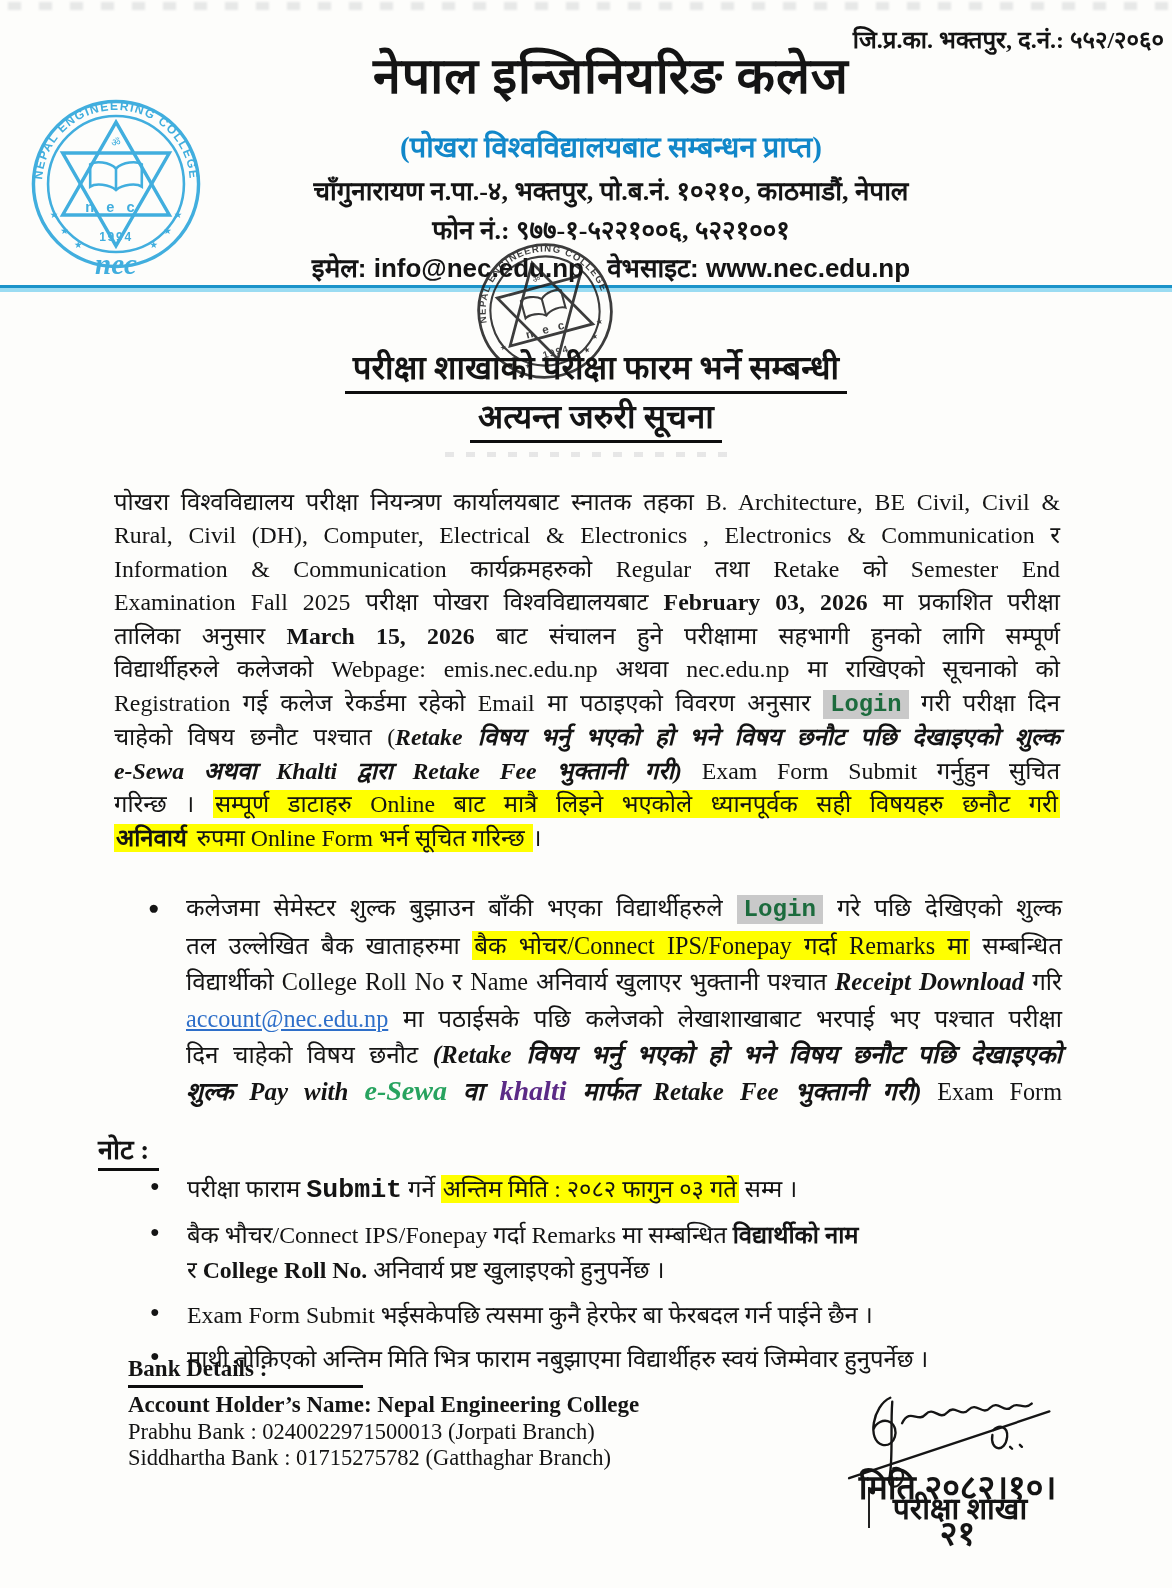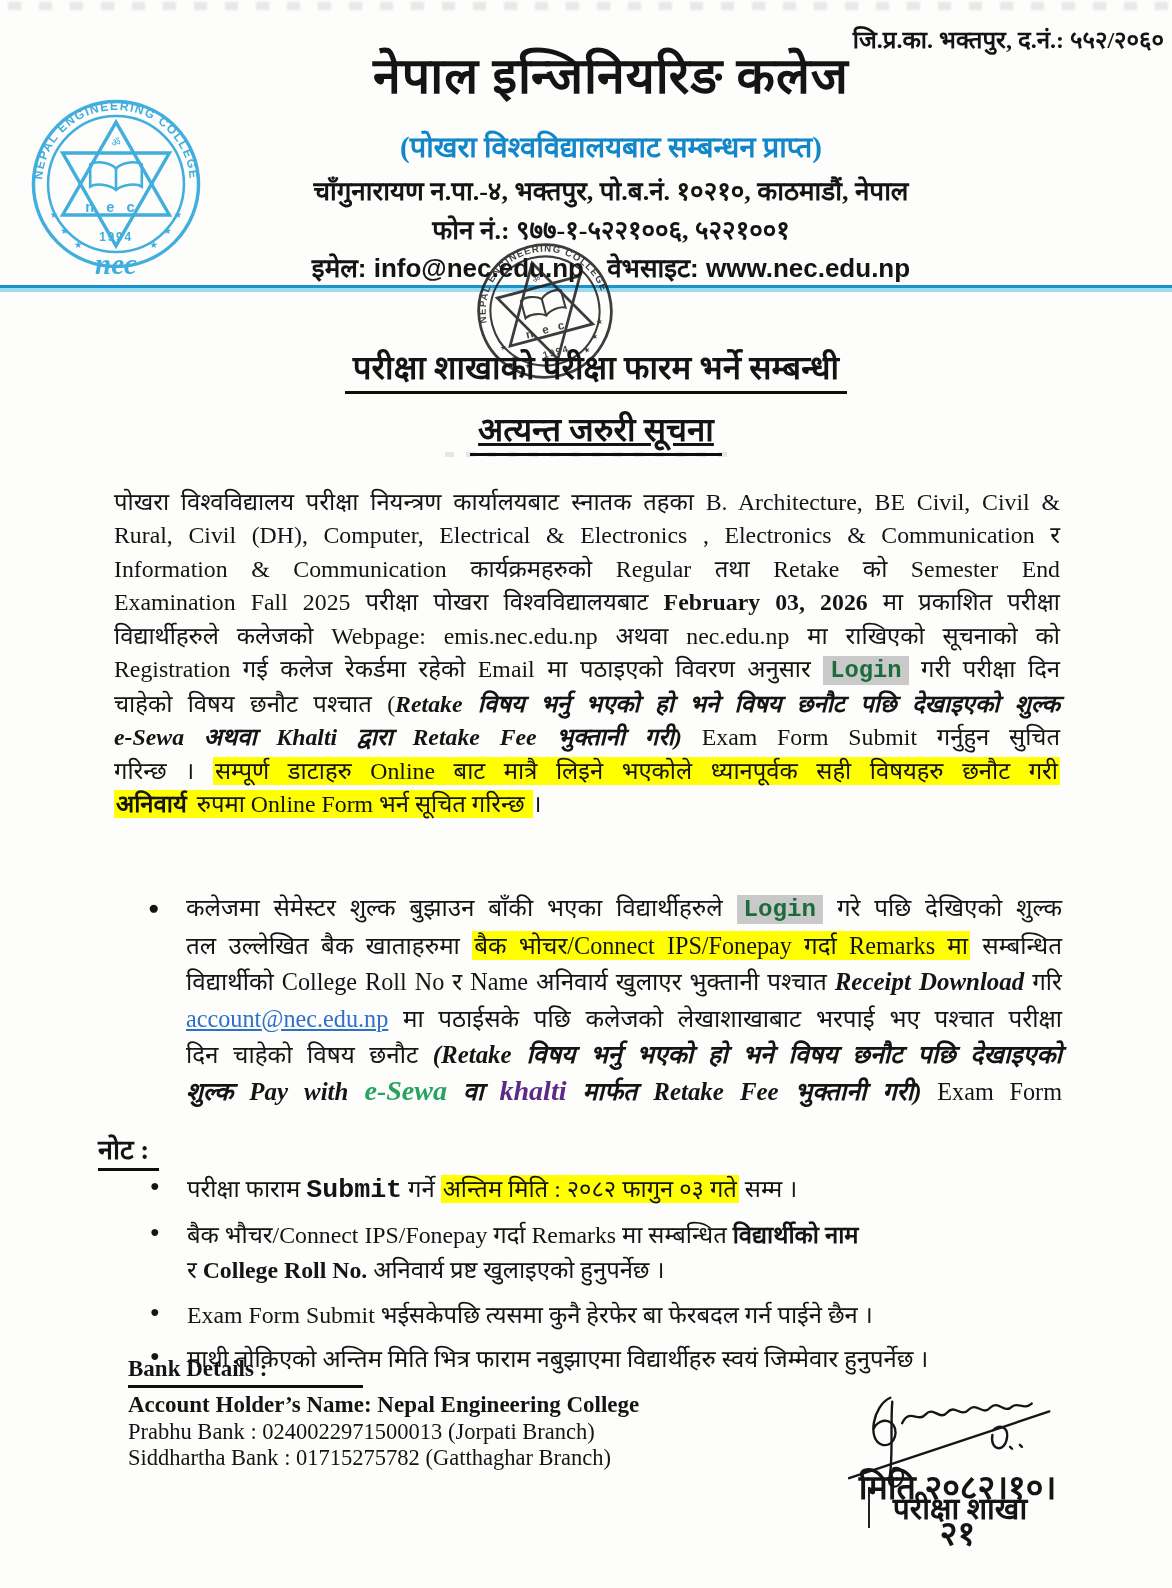--- a/index.html
+++ b/index.html
@@ -31,21 +31,21 @@
   .email{top:249px;font-family:"Liberation Sans","DejaVu Sans",sans-serif;font-size:26px;}
   .email .gap{display:inline-block;width:16px;}
   .blue-rule{position:absolute;top:285px;left:0;right:0;height:7px;
     background:linear-gradient(#1b93c9 0 45%, #9bdcf2 45% 100%);}
   .stamp{position:absolute;left:476px;top:242px;width:138px;height:138px;color:#1d1d1d;
     opacity:.86;transform:rotate(-15deg);}
   
   .title-wrap{position:absolute;top:348px;left:0;right:0;text-align:center;}
   .doc-title{display:inline-block;font-size:33px;font-weight:bold;line-height:40px;
     border-bottom:3px solid #0e0e0e;padding:0 8px 3px 8px;}
-  .t2{margin-top:16px;text-decoration:underline;}
+  .t2{margin-top:3px;}
   
   .rl{line-height:33.45px;font-size:23.8px;}
   .just{text-align:justify;text-align-last:justify;}
   .b{font-weight:bold;}
   .bi{font-weight:bold;font-style:italic;}
   .big{font-size:1.12em;font-family:Liberation Mono, monospace;}
   .hl{background:var(--c-yellow,#ffff00);padding:1px 2px;}
   .login{background:var(--c-login_bg,#c9c9c9);color:var(--c-login_green,#1c6b3d);
     font-weight:bold;padding:1px 7px;font-family:Liberation Mono, monospace;}
   .link{color:var(--c-link,#2e6fc9);text-decoration:underline;}
@@ -139,20 +139,21 @@
   <div class="title-wrap">
     <div class="doc-title">परीक्षा शाखाको परीक्षा फारम भर्ने सम्बन्धी</div><br>
     <div class="doc-title t2">अत्यन्त जरुरी सूचना</div>
   </div>
 
   <div class="body-para">
       <div class="rl just"><span>पोखरा विश्वविद्यालय परीक्षा नियन्त्रण कार्यालयबाट स्नातक तहका B. Architecture, BE Civil, Civil &amp;</span></div>
       <div class="rl just"><span>Rural, Civil (DH), Computer, Electrical &amp; Electronics , Electronics &amp; Communication र</span></div>
       <div class="rl just"><span>Information &amp; Communication कार्यक्रमहरुको Regular तथा Retake को Semester End</span></div>
       <div class="rl just"><span>Examination Fall 2025 परीक्षा पोखरा विश्वविद्यालयबाट </span><span class="b">February 03, 2026</span><span> मा प्रकाशित परीक्षा</span></div>
+      <div class="rl just"><span>तालिका अनुसार </span><span class="b">March 15, 2026</span><span> बाट संचालन हुने परीक्षामा सहभागी हुनको लागि सम्पूर्ण</span></div>
       <div class="rl just"><span>विद्यार्थीहरुले कलेजको Webpage: emis.nec.edu.np अथवा nec.edu.np मा राखिएको सूचनाको को</span></div>
       <div class="rl just"><span>Registration गई कलेज रेकर्डमा रहेको Email मा पठाइएको विवरण अनुसार </span><span class="login">Login</span><span> गरी परीक्षा दिन</span></div>
       <div class="rl just"><span>चाहेको विषय छनौट पश्चात (</span><span class="bi">Retake विषय भर्नु भएको हो भने विषय छनौट पछि देखाइएको शुल्क</span></div>
       <div class="rl just"><span class="bi">e-Sewa अथवा Khalti द्वारा Retake Fee भुक्तानी गरी)</span><span> Exam Form Submit गर्नुहुन सुचित</span></div>
       <div class="rl just"><span>गरिन्छ । </span><span class="hl">सम्पूर्ण डाटाहरु Online बाट मात्रै लिइने भएकोले ध्यानपूर्वक सही विषयहरु छनौट गरी</span></div>
       <div class="rl"><span class="hl b">अनिवार्य</span><span class="hl"> रुपमा Online Form भर्न सूचित गरिन्छ </span><span> ।</span></div>
     </div>
 
   <div class="bullet1">
     <span class="bdot">●</span>

